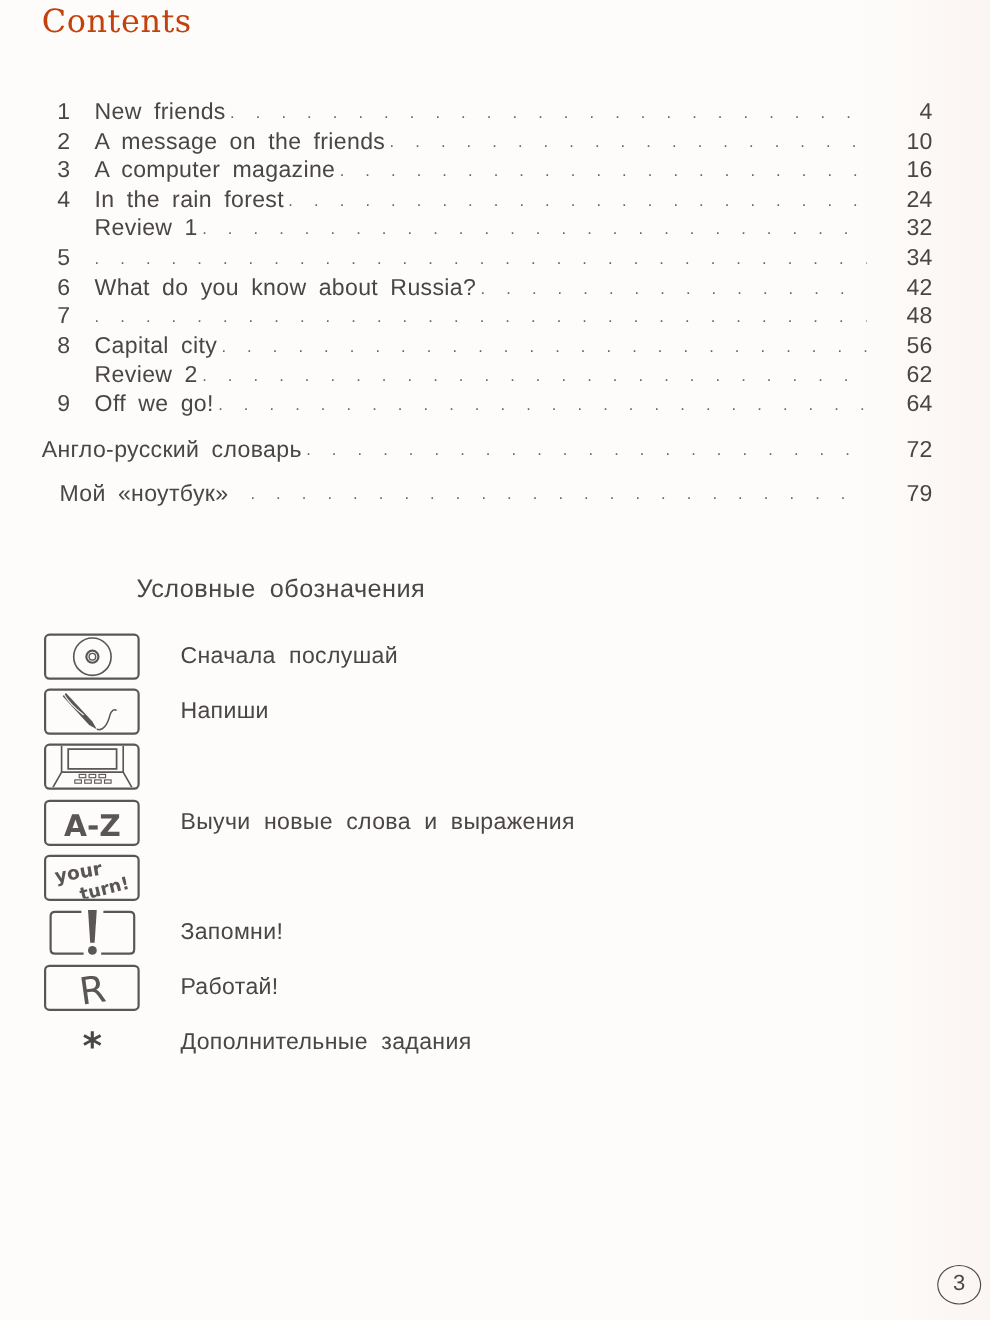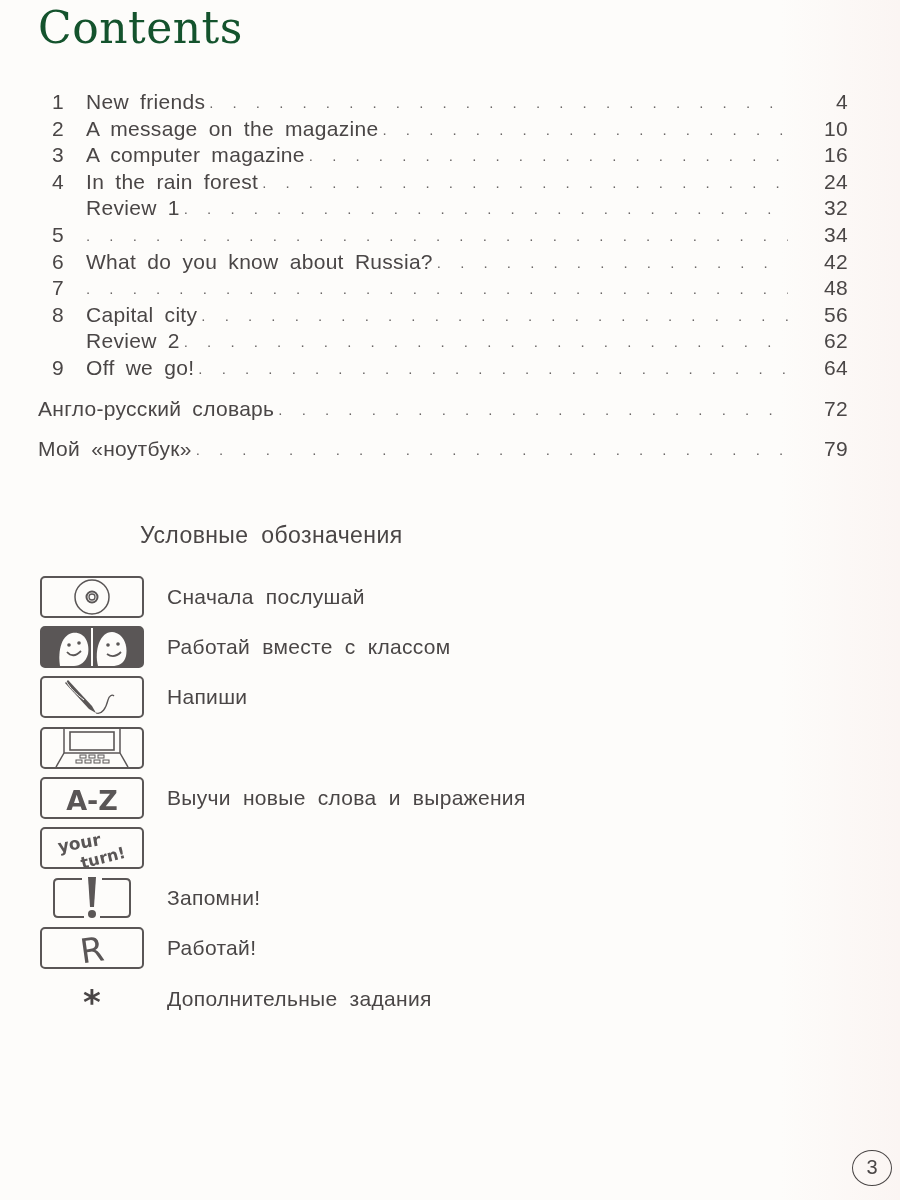--- a/index.html
+++ b/index.html
@@ -21,43 +21,43 @@
     right: 0; top: 0;
     width: 120px; height: 1200px;
     background: linear-gradient(90deg, rgba(253,252,250,0) 0%, rgba(250,242,240,0.7) 100%);
     pointer-events: none;
   }
   .page-title {
     position: absolute;
     left: 38px;
     top: 2px;
     font-family: "DejaVu Serif", "Liberation Serif", serif;
-    font-size: 44px;
+    font-size: 29px;
     letter-spacing: 0.5px;
-    color: #14532d;
+    color: #c2410c;
     margin: 0;
     font-weight: normal;
   }
   .toc {
     position: absolute;
     left: 38px;
     top: 90px;
     width: 810px;
   }
   .toc-row {
     position: relative;
     display: flex;
     align-items: baseline;
     height: 26.6px;
     font-size: 21px;
     word-spacing: 5px;
     letter-spacing: 0.3px;
   }
   .toc-row.spaced-top { margin-top: 14px; }
-  .toc-row.spaced-top2 { margin-top: 14px; }
+  .toc-row.spaced-top2 { margin-top: 14px; gap: 16px; }
   .toc-num {
     width: 48px;
     padding-left: 14px;
     box-sizing: border-box;
     flex: 0 0 auto;
   }
   .toc-num.none { width: 48px; }
   .toc-num.zero { width: 0; padding-left: 0; }
   .toc-title {
     flex: 0 0 auto;
@@ -76,58 +76,58 @@
     position: relative;
     top: -1px;
   }
   .toc-page {
     flex: 0 0 auto;
     width: 44px;
     text-align: right;
   }
   .legend-title {
     position: absolute;
-    left: 140px;
+    left: 124px;
     top: 522px;
     font-size: 23px;
     word-spacing: 6px;
     letter-spacing: 0.4px;
     margin: 0;
     font-weight: normal;
   }
   .legend {
     position: absolute;
     left: 40px;
     top: 572px;
   }
   .legend-row {
     display: flex;
     align-items: center;
     height: 50.2px;
   }
   .legend-icon {
-    width: 104px;
+    width: 87px;
     height: 42px;
     box-sizing: border-box;
     border: 2px solid #5a5656;
     border-radius: 5px;
     display: flex;
     align-items: center;
     justify-content: center;
     flex: 0 0 auto;
     overflow: hidden;
     background: #fdfcfa;
   }
   .legend-icon.bare {
     border: none;
     background: transparent;
   }
   .legend-icon svg { display: block; }
   .legend-label {
-    margin-left: 23px;
+    margin-left: 37px;
     font-size: 21px;
     word-spacing: 6px;
     letter-spacing: 0.3px;
     white-space: nowrap;
   }
   .page-number {
     position: absolute;
     left: 852px;
     top: 1150px;
     width: 40px;
@@ -149,21 +149,21 @@
 
 <div class="toc">
   <div class="toc-row">
     <span class="toc-num">1</span>
     <span class="toc-title">New friends</span>
     <span class="toc-dots">. . . . . . . . . . . . . . . . . . . . . . . . . . . . . . . . . . . . . . . . . . . . . . . . . . . . . . . . . . . .</span>
     <span class="toc-page">4</span>
   </div>
   <div class="toc-row">
     <span class="toc-num">2</span>
-    <span class="toc-title">A message on the magazine</span>
+    <span class="toc-title">A message on the friends</span>
     <span class="toc-dots">. . . . . . . . . . . . . . . . . . . . . . . . . . . . . . . . . . . . . . . . . . . . . . . . . . . . . . . . . . . .</span>
     <span class="toc-page">10</span>
   </div>
   <div class="toc-row">
     <span class="toc-num">3</span>
     <span class="toc-title">A computer magazine</span>
     <span class="toc-dots">. . . . . . . . . . . . . . . . . . . . . . . . . . . . . . . . . . . . . . . . . . . . . . . . . . . . . . . . . . . .</span>
     <span class="toc-page">16</span>
   </div>
   <div class="toc-row">
@@ -235,37 +235,20 @@
     <div class="legend-icon">
       <svg width="76" height="38" viewBox="0 0 76 38">
         <circle cx="38" cy="19" r="17" fill="none" stroke="#5a5656" stroke-width="1.5"></circle>
         <circle cx="38" cy="19" r="5.5" fill="none" stroke="#5a5656" stroke-width="2"></circle>
         <circle cx="38" cy="19" r="3" fill="none" stroke="#5a5656" stroke-width="1.3"></circle>
       </svg>
     </div>
     <span class="legend-label">Сначала послушай</span>
   </div>
 
-  <div class="legend-row">
-    <div class="legend-icon" style="background:#5a5656;">
-      <svg width="76" height="38" viewBox="0 0 76 38">
-        <rect x="0" y="0" width="76" height="38" fill="#5a5656"></rect>
-        <path d="M6 38 C4 26 6 8 18 5 C30 3 36 14 34 26 C32 34 26 38 20 38 Z" fill="#fdfcfa"></path>
-        <circle cx="15" cy="17" r="1.8" fill="#5a5656"></circle>
-        <circle cx="25" cy="15" r="1.8" fill="#5a5656"></circle>
-        <path d="M13 24 Q19 31 27 23" fill="none" stroke="#5a5656" stroke-width="1.8"></path>
-        <rect x="37" y="0" width="2" height="38" fill="#fdfcfa"></rect>
-        <path d="M44 38 C40 22 46 4 58 4 C70 5 74 18 72 28 C70 36 64 38 58 38 Z" fill="#fdfcfa"></path>
-        <circle cx="54" cy="17" r="1.8" fill="#5a5656"></circle>
-        <circle cx="64" cy="16" r="1.8" fill="#5a5656"></circle>
-        <path d="M53 26 Q60 31 67 24" fill="none" stroke="#5a5656" stroke-width="1.8"></path>
-      </svg>
-    </div>
-    <span class="legend-label">Работай вместе с классом</span>
-  </div>
 
 
   <div class="legend-row">
     <div class="legend-icon">
       <svg width="76" height="38" viewBox="0 0 76 38">
         <path d="M14 2 L38 28 L42 35 L35 31 L11 5 Z" fill="#5a5656"></path>
         <path d="M12 3 C16 10 22 16 30 22" fill="none" stroke="#fdfcfa" stroke-width="1"></path>
         <path d="M42 35 C48 37 52 30 54 22 C55 18 58 16 60 18" fill="none" stroke="#5a5656" stroke-width="1.3"></path>
       </svg>
     </div>

